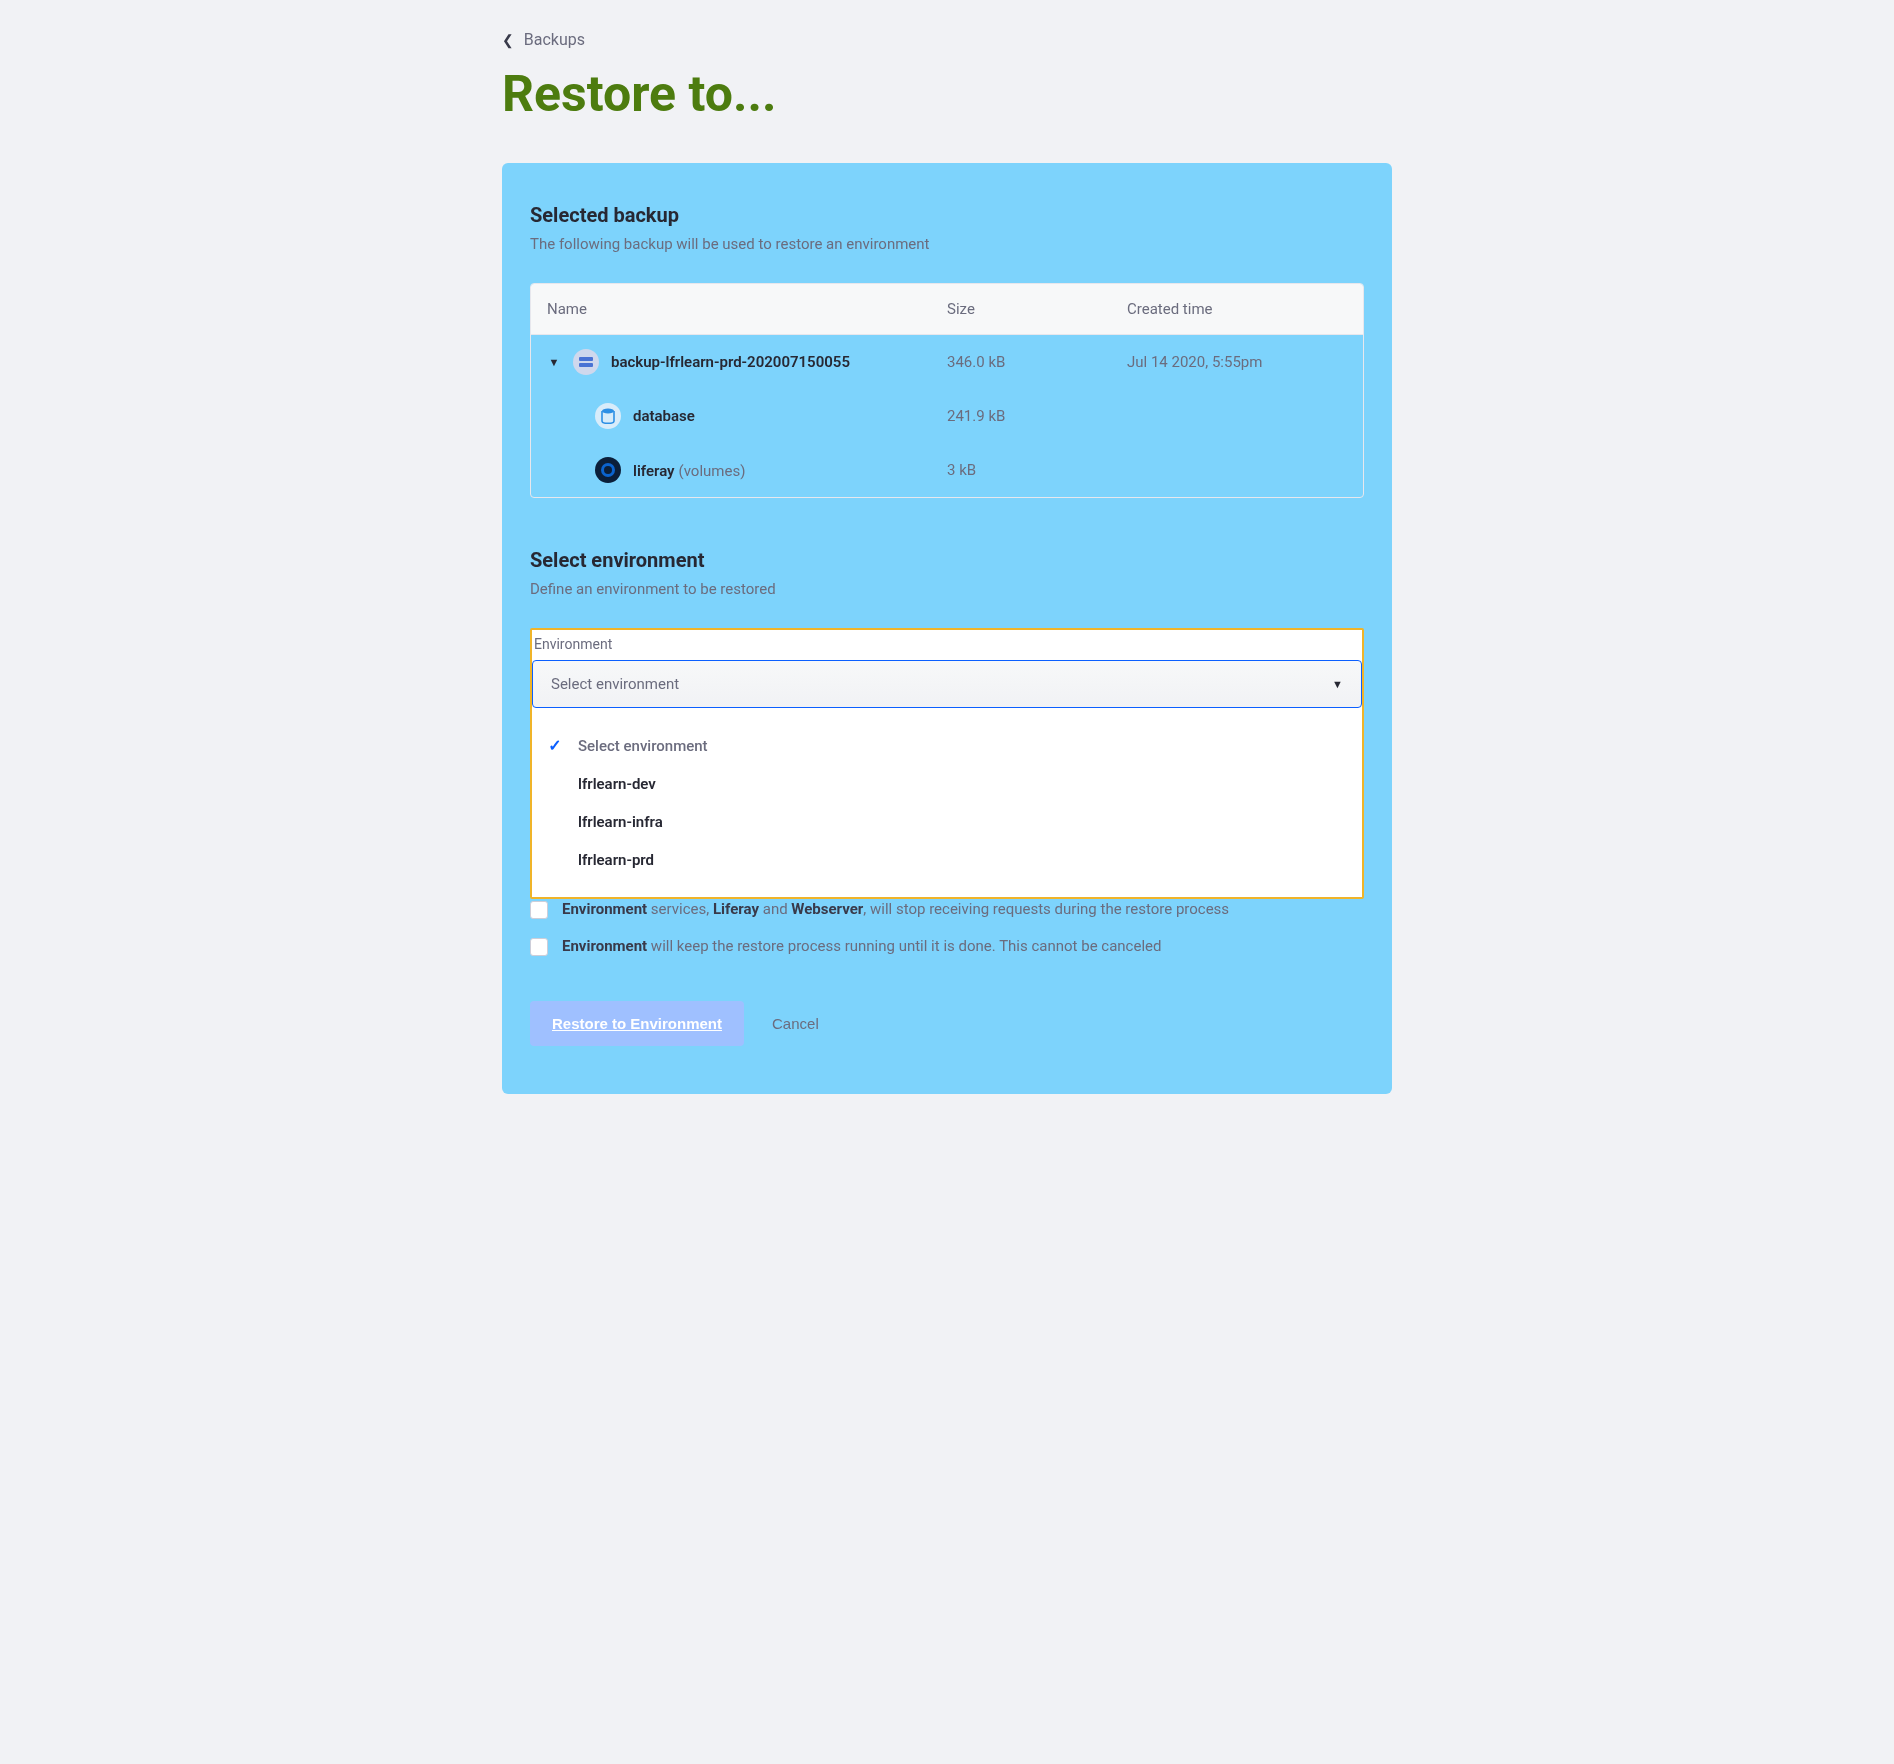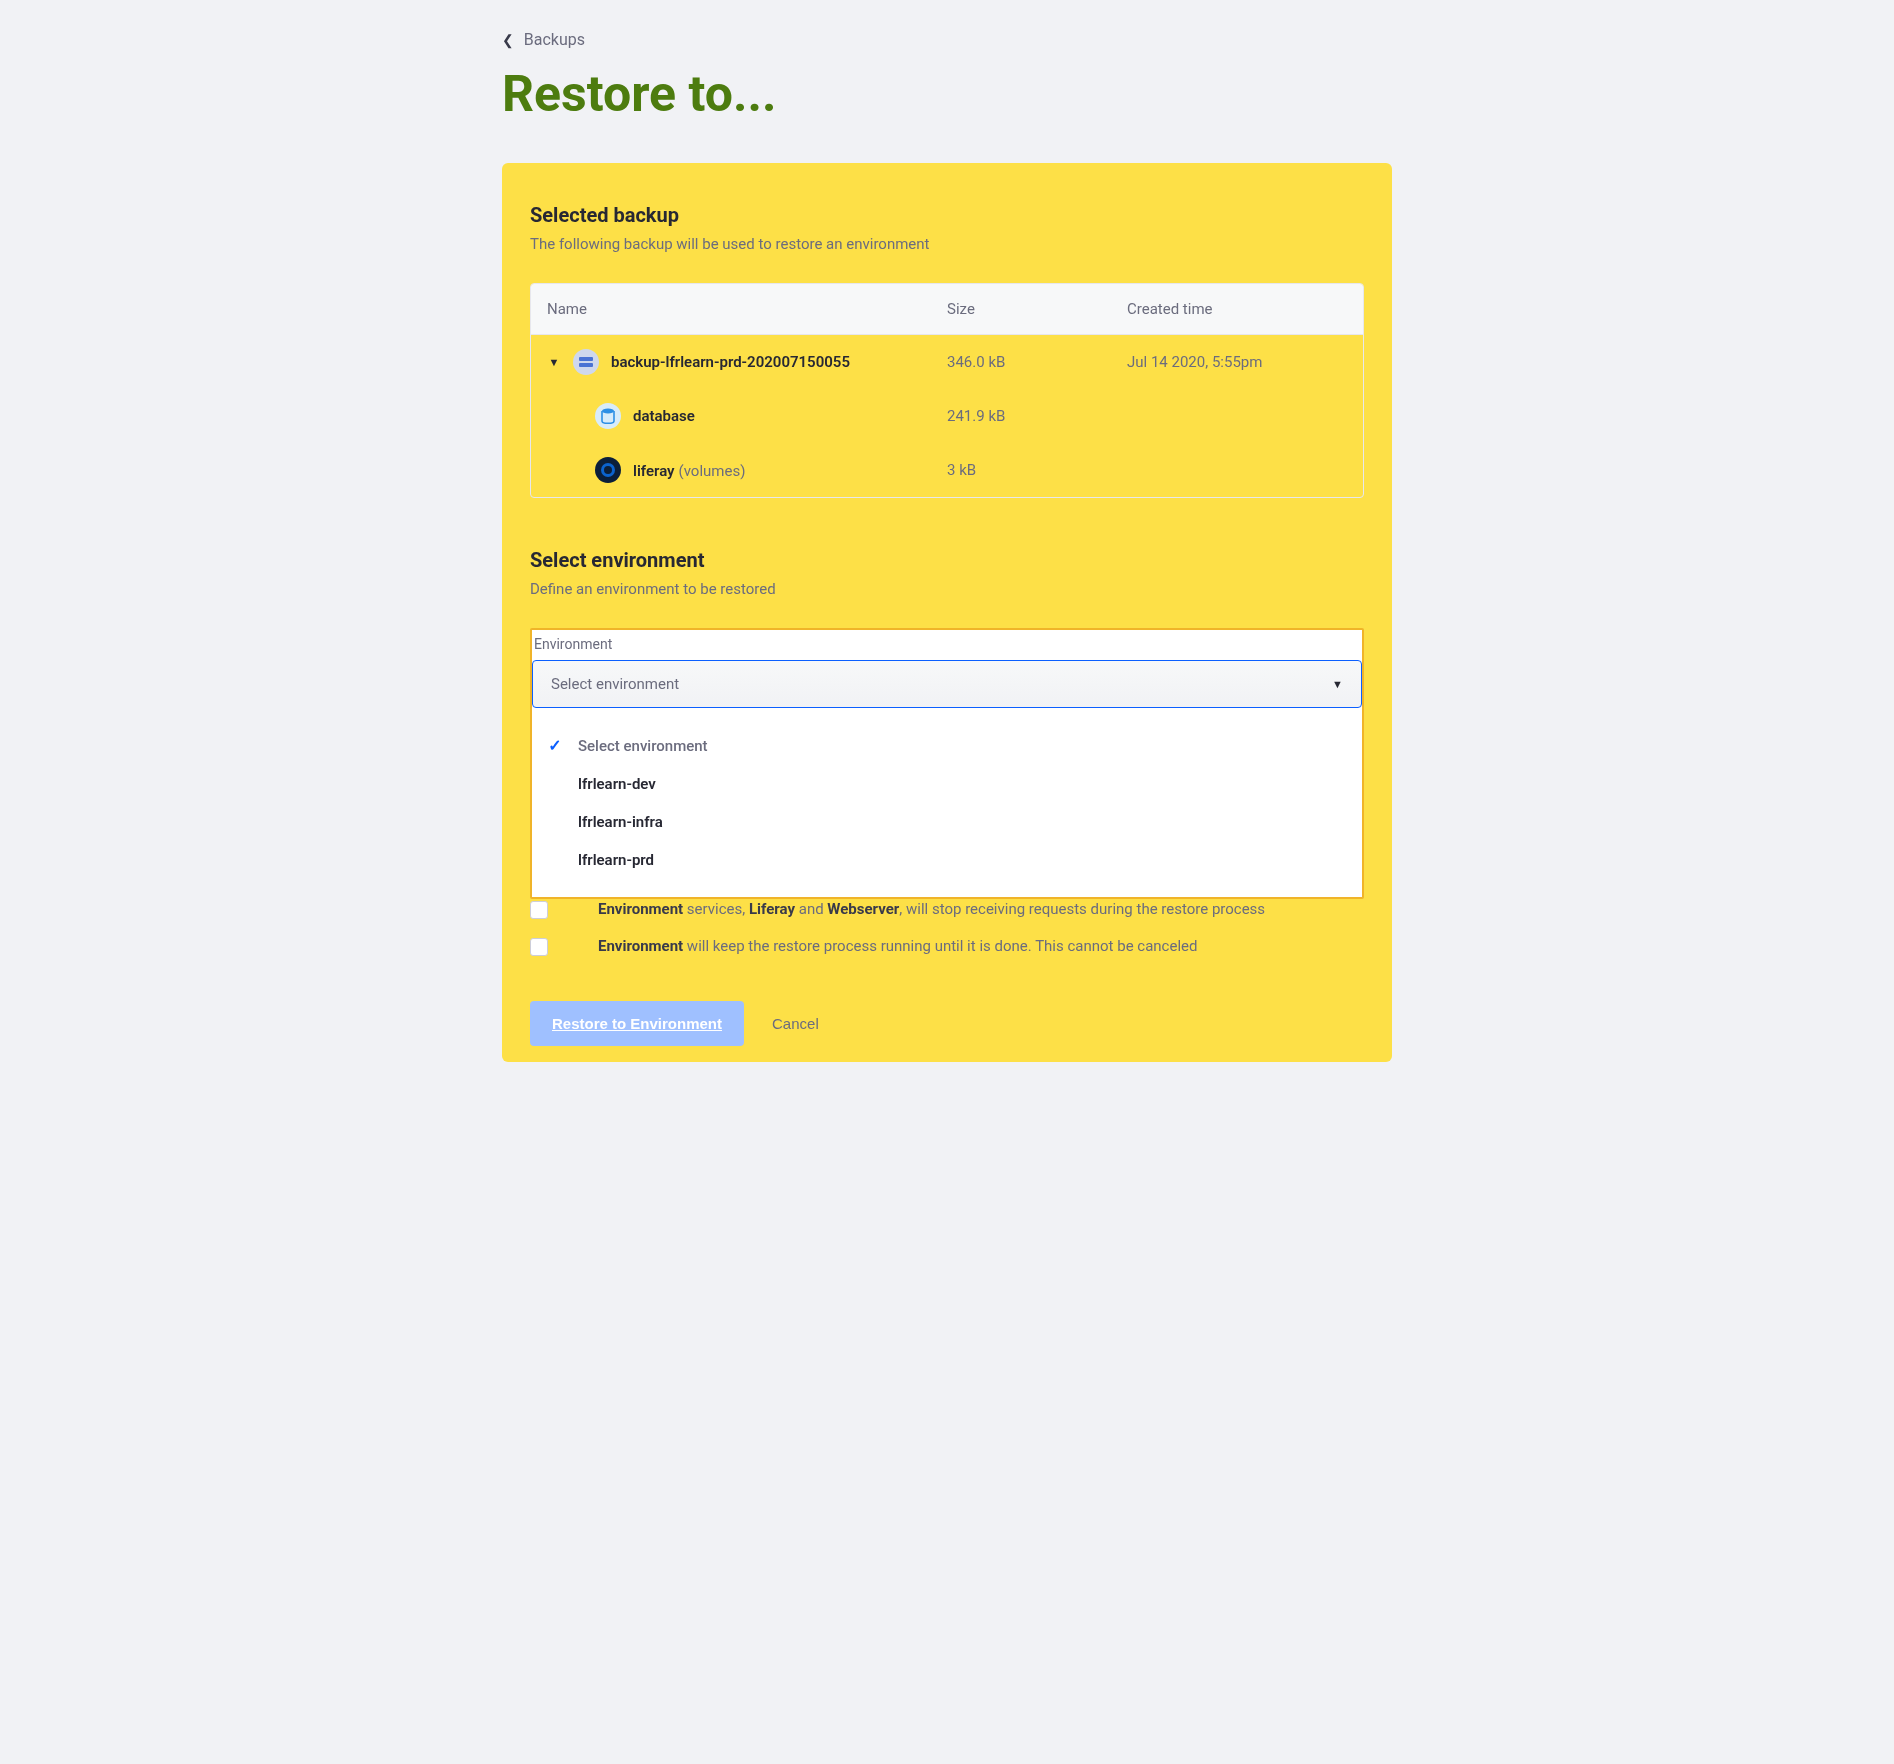--- a/index.html
+++ b/index.html
@@ -30,23 +30,23 @@
       font-size: 14px;
       color: #393a4a;
     }
     h1.page-title {
       font-size: 50px;
       font-weight: 700;
       color: #4d7c0f;
       margin-bottom: 40px;
     }
     .card {
-      background: #fde047;
+      background: #7dd3fc;
       border-radius: 6px;
-      padding: 40px 28px 16px;
+      padding: 40px 28px 48px;
     }
     .section-heading {
       font-size: 20px;
       font-weight: 700;
       margin-bottom: 8px;
     }
     .section-sub {
       font-size: 15px;
       color: #6b6c7e;
       margin-bottom: 30px;
@@ -202,21 +202,20 @@
       border: 1px solid #cdced9;
       border-radius: 3px;
       margin-top: 2px;
       background: #fff;
       flex-shrink: 0;
     }
     .check-text {
       font-size: 15px;
       color: #6b6c7e;
       line-height: 1.4;
-      margin-left: 36px;
     }
     .check-text b {
       color: #393a4a;
       font-weight: 700;
     }
 
     
     .footer-actions {
       margin-top: 36px;
       display: flex;

